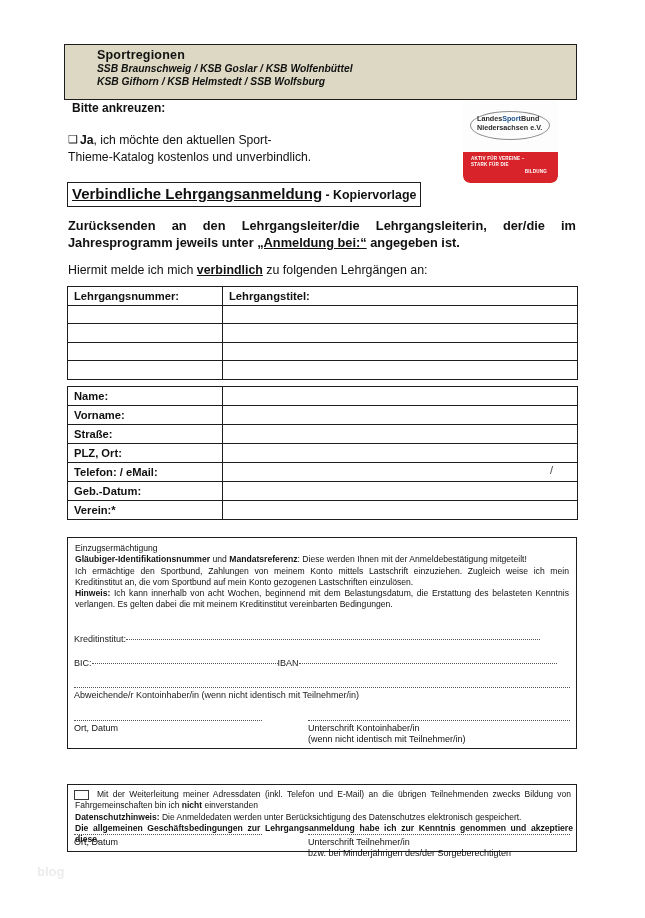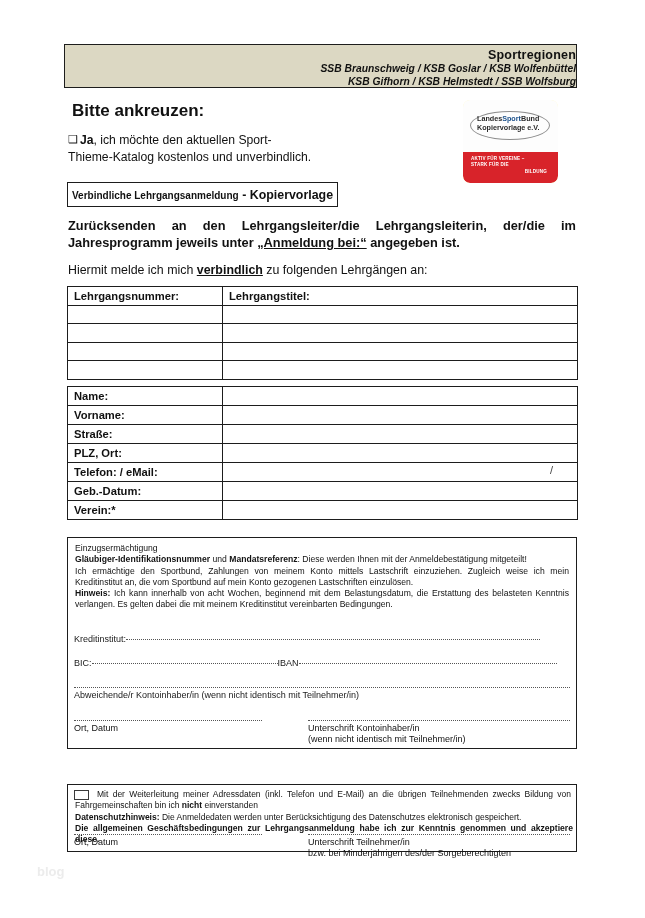--- a/index.html
+++ b/index.html
@@ -23,46 +23,47 @@
     height: 918px;
     background: #fff;
   }
 
   
   .region-banner {
     position: absolute;
     left: 64px;
     top: 44px;
     width: 513px;
-    height: 44px;
+    height: 56px;
     background: #dcd8c3;
     border: 1px solid #1d1d1d;
     box-sizing: border-box;
-    text-align: right;
+    text-align: left;
     padding-top: 3px;
+    padding-left: 32px;
   }
   .region-title {
     font-size: 12.5px;
     font-weight: bold;
     letter-spacing: .2px;
     line-height: 15px;
   }
   .region-line {
     font-size: 10.3px;
     font-weight: bold;
     font-style: italic;
     line-height: 12.5px;
   }
 
   
   .bitte {
     position: absolute;
     left: 72px;
     top: 101px;
-    font-size: 17px;
+    font-size: 12px;
     font-weight: bold;
   }
   .ja-block {
     position: absolute;
     left: 68px;
     top: 131px;
     width: 300px;
     font-size: 12.2px;
     line-height: 17px;
   }
@@ -138,22 +139,23 @@
   
   .title-box {
     position: absolute;
     left: 67px;
     top: 182px;
     border: 1px solid #1d1d1d;
     padding: 2px 4px 3px 4px;
     box-sizing: border-box;
   }
   .title-main {
-    font-size: 10px;
-    font-weight: bold;
+    font-size: 15px;
+    font-weight: bold;
+    text-decoration: underline;
   }
   .title-sub {
     font-size: 12.4px;
     font-weight: bold;
   }
 
   
   .send-para {
     position: absolute;
     left: 68px;
@@ -426,21 +428,21 @@
   <div class="ja-block">
     <span class="cb-glyph">❑</span><span class="ja-strong">Ja</span><span>, ich möchte den aktuellen Sport-</span><br>
     <span>Thieme-Katalog kostenlos und unverbindlich.</span>
   </div>
 
   <div class="logo">
     <div class="logo-white"></div>
     <div class="logo-oval"></div>
     <div class="logo-txt">
       <span>Landes</span><span class="lsb-blue">Sport</span><span>Bund</span><br>
-      <span>Kopiervorlage e.V.</span>
+      <span>Niedersachsen e.V.</span>
     </div>
     <div class="logo-red">
       <div class="logo-red-inner">
         <div>AKTIV FÜR VEREINE –</div>
         <div class="logo-red-r2">STARK FÜR DIE</div>
         <div class="logo-red-r3">BILDUNG</div>
       </div>
     </div>
   </div>
 

